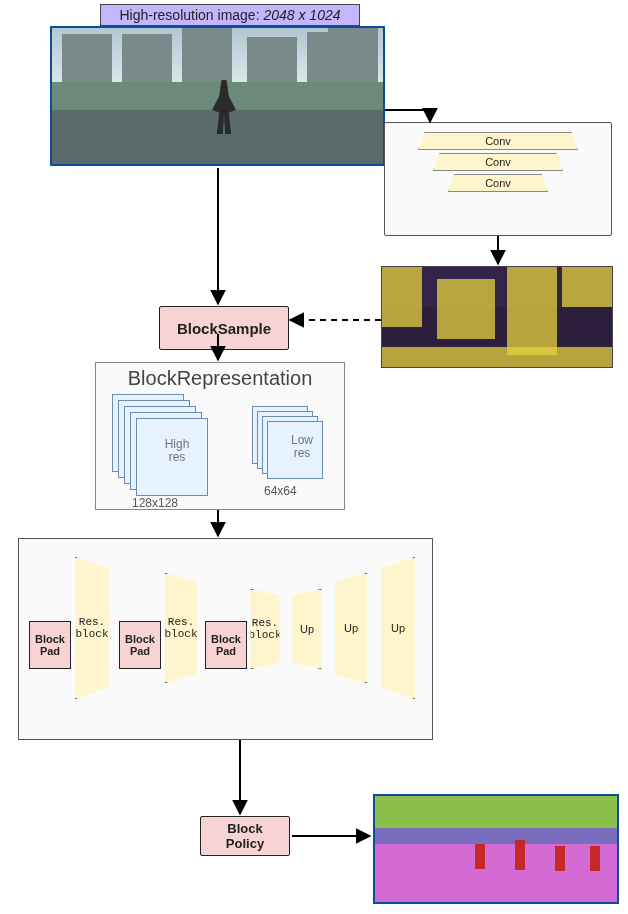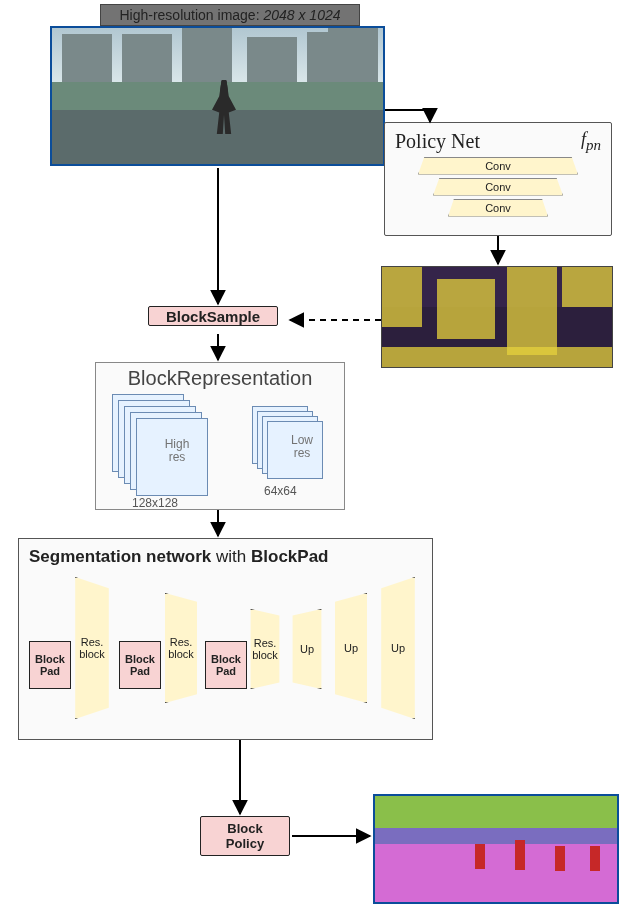--- a/index.html
+++ b/index.html
@@ -15,21 +15,21 @@
 
   
   .stage { position: relative; width: 628px; height: 914px; }
 
   
   .box { position: absolute; }
 
   
   .caption-top {
     left: 100px; top: 4px; width: 260px; height: 22px;
-    background: #737373;
+    background: #c4b5fd;
     border: 1px solid #444;
     text-align: center;
     line-height: 20px;
     font-size: 14px;
   }
   .caption-top .italic { font-style: italic; }
 
   
   .street-img {
     left: 50px; top: 26px; width: 335px; height: 140px;
@@ -103,21 +103,21 @@
 
   
   .pinkbox {
     background:#f8d3d3;
     border:1.5px solid #222;
     text-align:center;
     font-weight:600;
     border-radius:2px;
     display:flex; align-items:center; justify-content:center;
   }
-  .blocksample { left:148px; top:306px; width:130px; height:20px; font-size:15px; }
+  .blocksample { left:159px; top:306px; width:130px; height:44px; font-size:15px; }
 
   
   .brep {
     left:95px; top:362px; width:250px; height:148px;
     border:1.5px solid #888;
     background:#fafafa;
     padding:4px 6px;
   }
   .brep-title { font-size:20px; text-align:center; color:#444; margin-bottom:4px;}
   .stack-area { position:relative; height:112px; }
@@ -147,21 +147,21 @@
     background:#f8d3d3; border:1.5px solid #222;
     font-size:11px; font-weight:600; text-align:center;
     display:flex; align-items:center; justify-content:center;
     line-height:12px;
   }
   .resblock, .upblock {
     position:absolute; border:1.5px solid #333; background:#fff5cc;
     font-size:11px; text-align:center; display:flex; align-items:center; justify-content:center;
     line-height:12px;
   }
-  .resblock { clip-path: polygon(10% 0, 90% 8%, 90% 92%, 10% 100%); }
+  .resblock { clip-path: polygon(10% 0, 90% 8%, 90% 92%, 10% 100%); font-family: Liberation Mono, monospace; }
   .upblock  { clip-path: polygon(10% 8%, 90% 0, 90% 100%, 10% 92%); }
 
   
   .segresult {
     left:373px; top:794px; width:246px; height:110px;
     border:2px solid #0b4d9a;
     background: linear-gradient(#8abf4a 0 30%, #7a6dbf 30% 45%, #d46bd4 45% 100%);
   }
   .segresult .per { position:absolute; background:#c62828; width:10px; height:25px; }
   .segresult .per.p1{left:100px;top:48px;}
@@ -192,26 +192,20 @@
     <div class="building b1"></div>
       <div class="building b2"></div>
       <div class="building b3"></div>
     <div class="building b4"></div>
       <div class="building b5"></div>
       <div class="building b6"></div>
     <div class="ped"></div>
   </div>
 
   <div class="box policy">
-    <div class="policy-title">
-      <span>Policy Net</span>
-      <span class="fn">
-        <span>f</span><sub>pn</sub>
-      </span>
-    </div>
     <div class="conv-row">
         <div class="trap t1">Conv</div>
       </div>
     <div class="conv-row">
         <div class="trap t2">Conv</div>
       </div>
     <div class="conv-row">
         <div class="trap t3">Conv</div>
       </div>
   </div>
@@ -247,23 +241,20 @@
         <div class="tile" style="left:15px;top:15px"></div>
         <div class="lbl" style="white-space:pre">Low
 res</div>
       </div>
       <div class="dimlabel" style="left:30px;top:102px">128x128</div>
       <div class="dimlabel" style="left:162px;top:90px">64x64</div>
     </div>
   </div>
 
   <div class="box segnet">
-    <div class="segnet-title">
-      <b>Segmentation network </b><span>with </span><b>BlockPad</b>
-    </div>
     <div class="segnet-row">
       <div class="smallpink" style="left:0;top:68px">
           <span style="white-space:pre">Block
 Pad</span>
         </div>
       <div class="resblock" style="left:42px;top:4px;width:42px;height:142px">
           <span style="white-space:pre">Res.
 block</span>
         </div>
 

